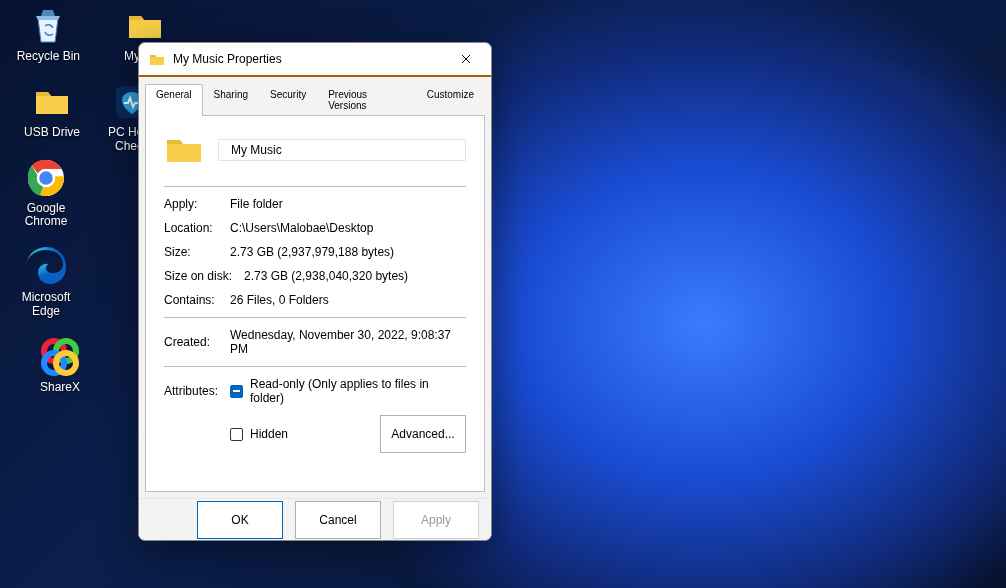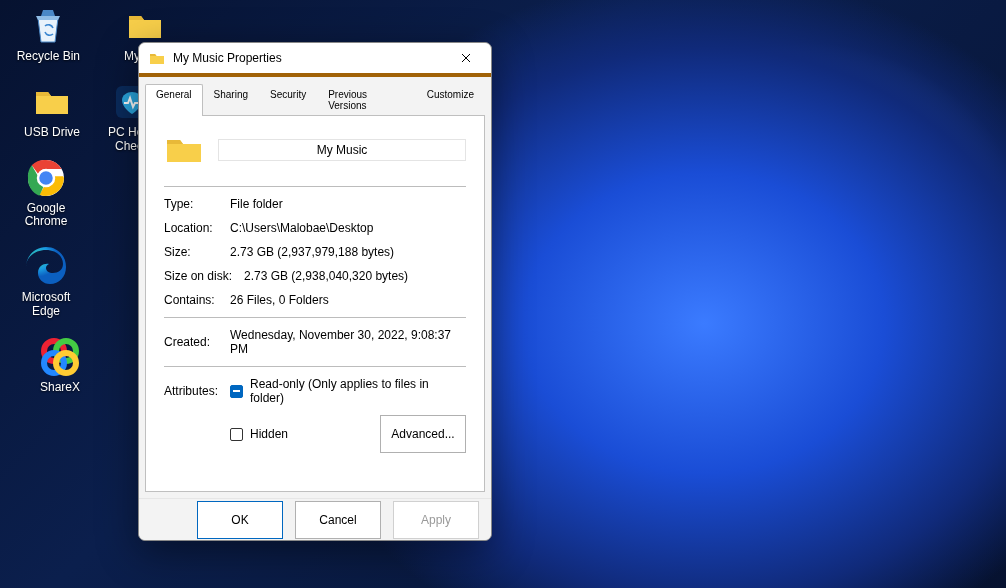--- a/index.html
+++ b/index.html
@@ -32,21 +32,21 @@
     left: 138px; top: 42px;
     width: 354px; height: 499px;
     background: #f3f3f3;
     border: 1px solid #888;
     border-radius: 7px;
     box-shadow: 0 10px 40px rgba(0,0,0,.45);
     display: flex; flex-direction: column;
   }
   .titlebar {
     height: 34px; display: flex; align-items: center; padding: 0 4px 0 10px;
-    background: #fff; border-bottom: 4px solid #a16207;
+    background: #fff; border-bottom: 2px solid #a16207;
     border-radius: 7px 7px 0 0;
   }
   .titlebar .ticon { width: 16px; height: 16px; margin-right: 8px; }
   .titlebar .ttext { flex: 1; font-size: 12px; color: #000; }
   .titlebar .tclose {
     width: 42px; height: 30px; display:flex; align-items:center; justify-content:center;
     font-size: 13px; color:#000; cursor:pointer; border-radius:4px;
   }
   .tabs {
     display:flex; padding: 6px 6px 0 6px; gap: 0;
@@ -68,21 +68,21 @@
     background:#fff; border:1px solid #bfbfbf;
     padding: 14px 18px 10px 18px;
   }
   .row { display:flex; align-items:center; margin-bottom:10px; font-size:12px; }
   .row.big { margin-bottom:16px; }
   .row .lbl { width: 66px; color:#000; flex-shrink:0; }
   .row .val { color:#000; }
   .folder-icon-lg { width: 40px; height: 40px; margin-right: 14px; }
   .name-input {
     flex:1; height:22px; border:1px solid #7a7a7a33;
-    padding:0 6px; font: inherit; text-align: center;
+    padding:0 12px; font: inherit;
   }
   hr.sep { border:none; border-top:1px solid #bcbcbc; margin: 4px 0 10px 0; }
   .chk { width:13px; height:13px; margin-right:7px; border:1px solid #333; border-radius:2px; display:inline-flex; align-items:center; justify-content:center; background:#fff; cursor:pointer;}
   .chk.ind { background:#0067c0; border-color:#0067c0; }
   .chk.ind::after { content:""; width:7px; height:2px; background:#fff; }
   .attr-right { margin-left:auto; }
   .btn {
     min-width:86px; height:38px; padding:4px 10px;
     background:#fff; border:1px solid #b0b0b0; border-radius:0;
     font:inherit; cursor:pointer;
@@ -219,21 +219,21 @@
         <svg viewBox="0 0 40 40" width="40" height="40">
             <path d="M3 10h13l3 4h18v18H3z" fill="#f8cf4a"></path>
             <path d="M3 10h13l3 4H3z" fill="#e8b938"></path>
           </svg>
       </span>
       <input class="name-input" value="My Music" style="">
     </div>
     <hr class="sep">
 
     <div class="row">
-      <span class="lbl">Type:</span>
+      <span class="lbl">Apply:</span>
       <span class="val">File folder</span>
     </div>
     <div class="row">
       <span class="lbl">Location:</span>
       <span class="val">C:\Users\Malobae\Desktop</span>
     </div>
     <div class="row">
       <span class="lbl">Size:</span>
       <span class="val">2.73 GB (2,937,979,188 bytes)</span>
     </div>

